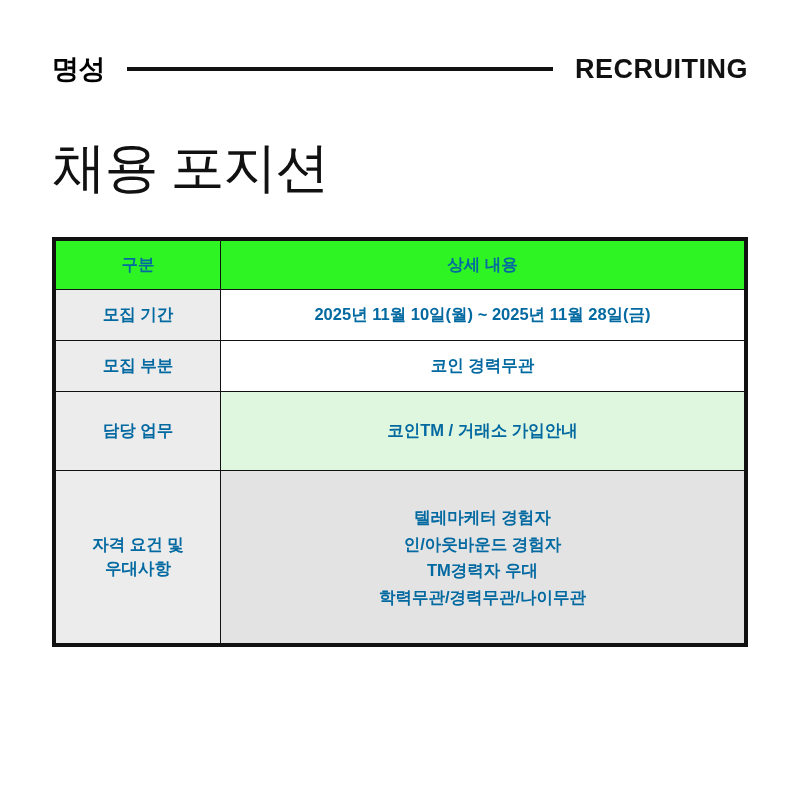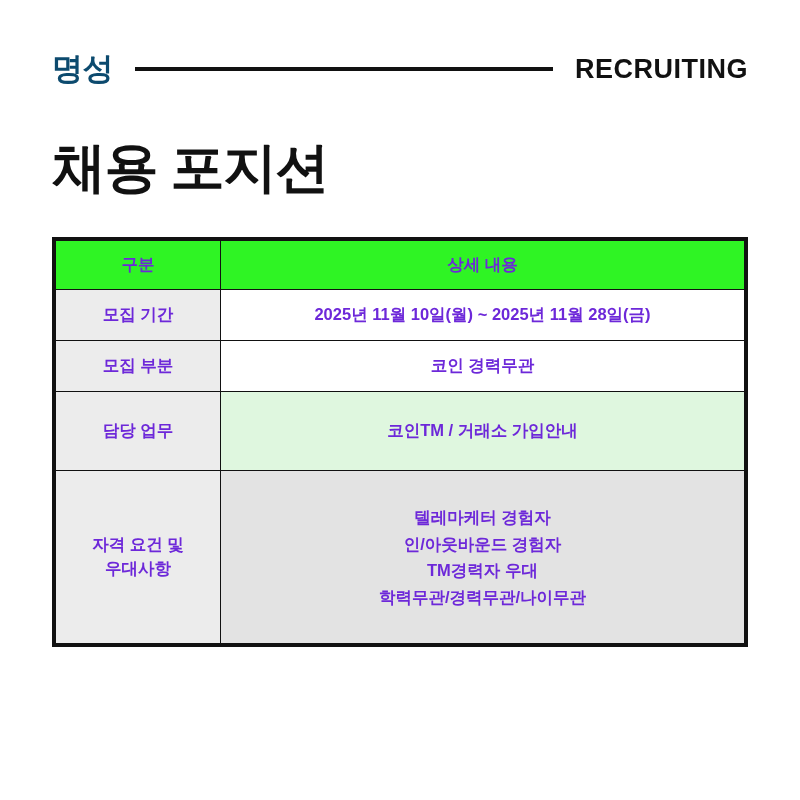--- a/index.html
+++ b/index.html
@@ -24,45 +24,45 @@
   }
 
   
   .header {
     display: flex;
     align-items: center;
     height: 62px;
     padding-top: 38px;
   }
   .brand {
-    font-size: 31px;
+    font-size: 27px;
     font-weight: 800;
     letter-spacing: -0.5px;
-    color: #0c4a6e;
+    color: #000000;
     white-space: nowrap;
   }
   .header-rule {
     flex: 1 1 auto;
     height: 4px;
     background: #111111;
     margin: 0 22px;
   }
   .header-right {
     font-size: 27px;
     font-weight: 800;
     letter-spacing: 0.5px;
     color: #111111;
     white-space: nowrap;
   }
 
   
   .title {
     margin-top: 38px;
     font-size: 54px;
-    font-weight: 700;
+    font-weight: 400;
     letter-spacing: -1.5px;
     line-height: 1.1;
     color: #111111;
   }
 
   
   .table-wrap {
     margin-top: 40px;
     border: 3px solid #111111;
     box-sizing: border-box;
@@ -71,21 +71,21 @@
     width: 100%;
     border-collapse: collapse;
     table-layout: fixed;
   }
   table.recruit td, table.recruit th {
     border: 1.5px solid #111111;
     text-align: center;
     vertical-align: middle;
     font-size: 16.5px;
     font-weight: 700;
-    color: #6d28d9;
+    color: #0369a1;
     padding: 0 16px;
   }
   col.c-label { width: 165px; }
 
   thead th {
     background: #2ff424;
     height: 48px;
     font-size: 17px;
     font-weight: 800;
   }

